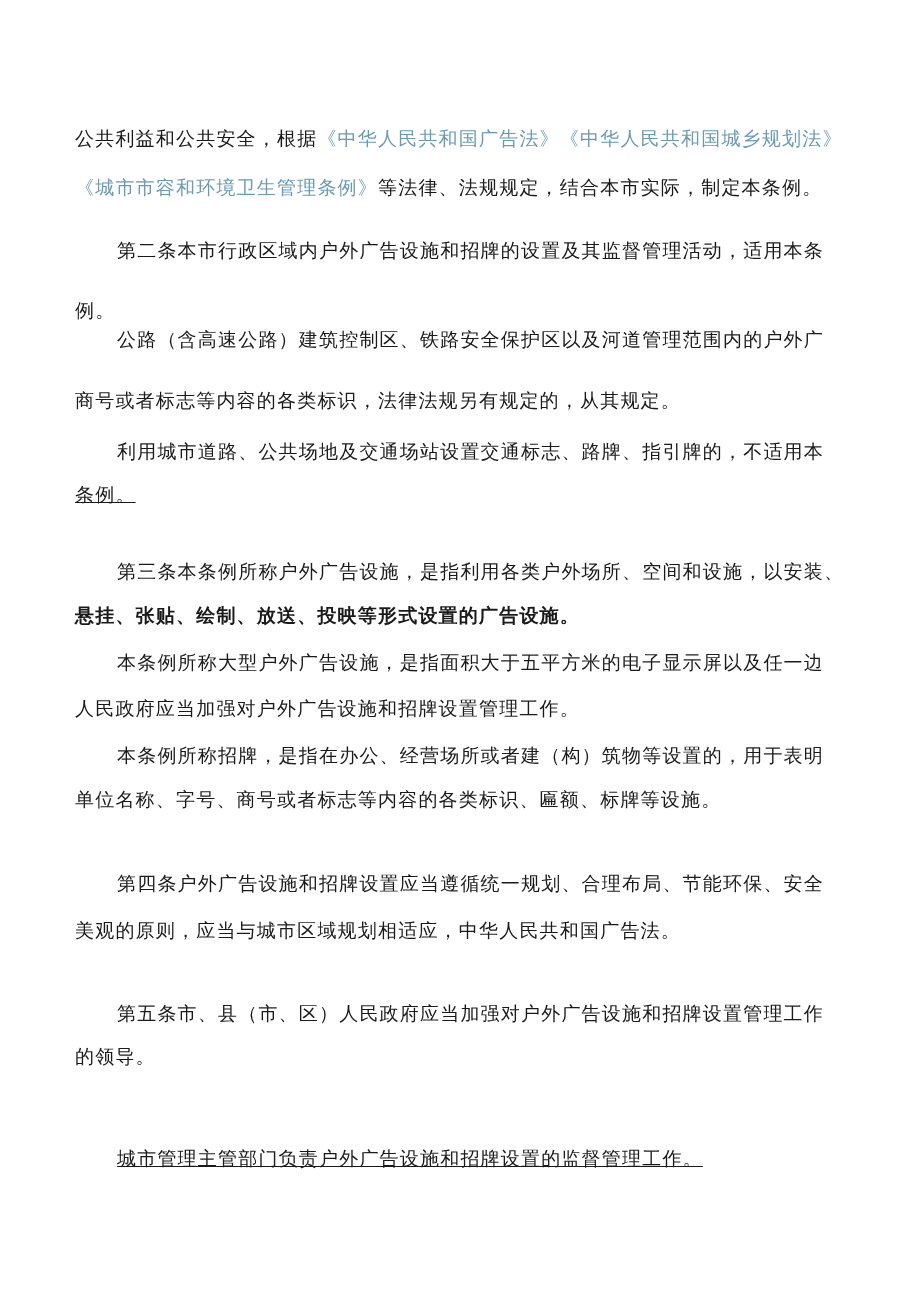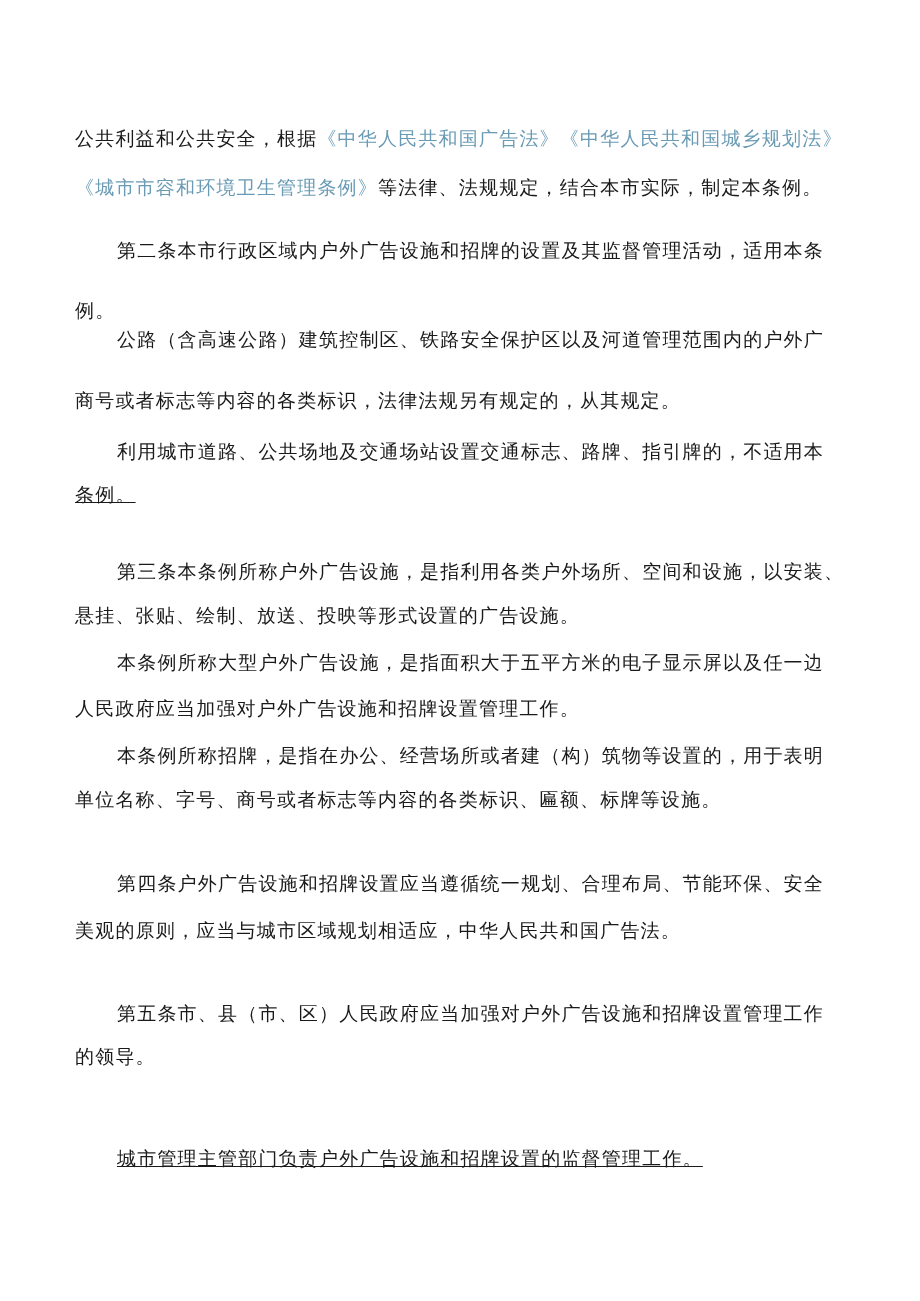--- a/index.html
+++ b/index.html
@@ -18,21 +18,21 @@
   <div class="line" style="top:175px;"><span class="law-link">《城市市容和环境卫生管理条例》</span><span>等法律、法规规定，结合本市实际，制定本条例。</span></div>
 
   <div class="line indent" style="top:238px;">第二条本市行政区域内户外广告设施和招牌的设置及其监督管理活动，适用本条</div>
   <div class="line" style="top:298px;">例。</div>
   <div class="line indent" style="top:327px;">公路（含高速公路）建筑控制区、铁路安全保护区以及河道管理范围内的户外广</div>
   <div class="line" style="top:388px;">商号或者标志等内容的各类标识，法律法规另有规定的，从其规定。</div>
   <div class="line indent" style="top:439px;">利用城市道路、公共场地及交通场站设置交通标志、路牌、指引牌的，不适用本</div>
   <div class="line" style="top:482px;text-decoration:underline;">条例。</div>
 
   <div class="line indent" style="top:559px;">第三条本条例所称户外广告设施，是指利用各类户外场所、空间和设施，以安装、</div>
-  <div class="line" style="top:603px;">悬挂、张贴、绘制、放送、投映等形式设置的广告设施。</div>
+  <div class="line" style="top:603px;font-weight:bold;">悬挂、张贴、绘制、放送、投映等形式设置的广告设施。</div>
   <div class="line indent" style="top:650px;">本条例所称大型户外广告设施，是指面积大于五平方米的电子显示屏以及任一边</div>
   <div class="line" style="top:696px;">人民政府应当加强对户外广告设施和招牌设置管理工作。</div>
   <div class="line indent" style="top:743px;">本条例所称招牌，是指在办公、经营场所或者建（构）筑物等设置的，用于表明</div>
   <div class="line" style="top:787px;">单位名称、字号、商号或者标志等内容的各类标识、匾额、标牌等设施。</div>
 
   <div class="line indent" style="top:871px;">第四条户外广告设施和招牌设置应当遵循统一规划、合理布局、节能环保、安全</div>
   <div class="line" style="top:918px;">美观的原则，应当与城市区域规划相适应，中华人民共和国广告法。</div>
 
   <div class="line indent" style="top:1001px;">第五条市、县（市、区）人民政府应当加强对户外广告设施和招牌设置管理工作</div>
   <div class="line" style="top:1044px;">的领导。</div>

